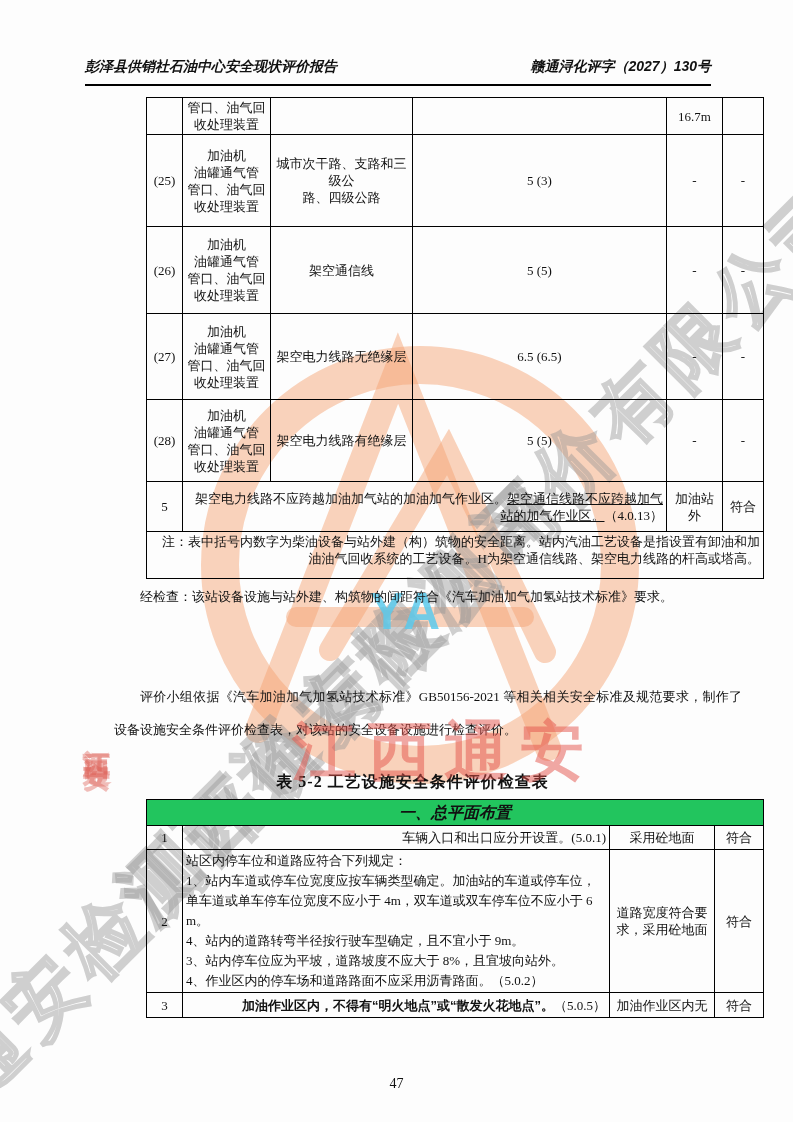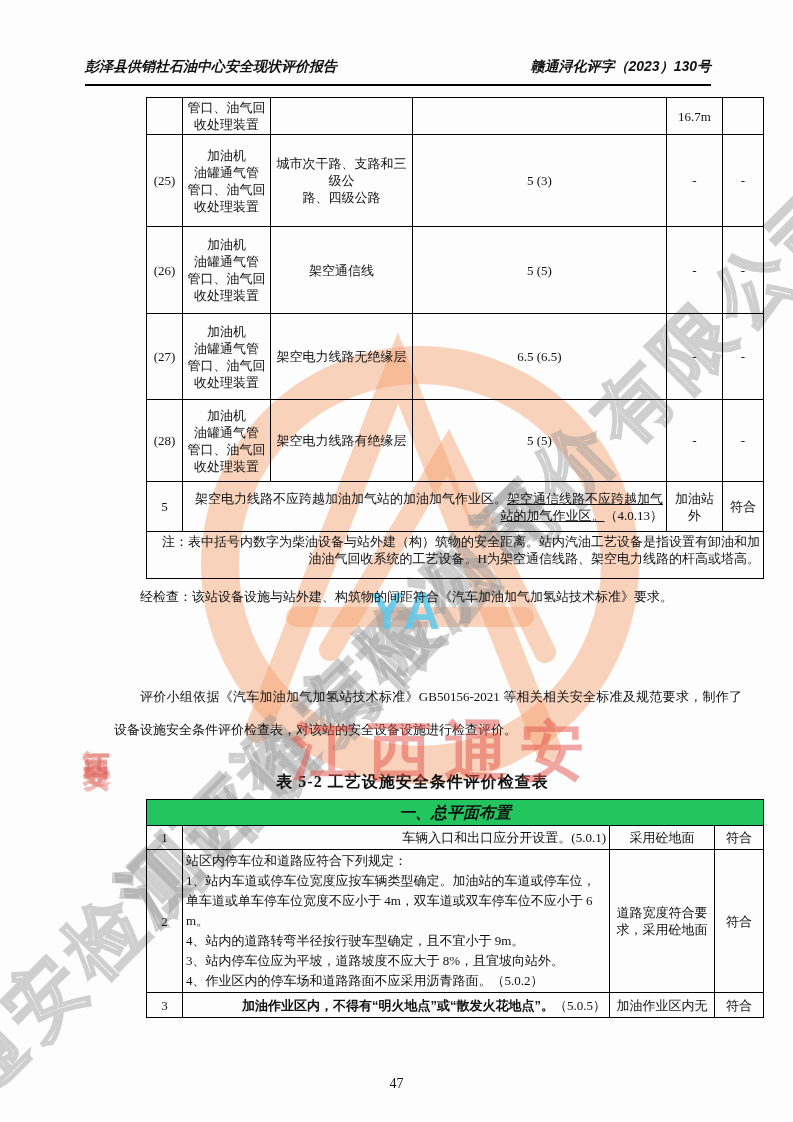--- a/index.html
+++ b/index.html
@@ -124,21 +124,21 @@
   </svg>
   <div class="wm wm-gray wm-gray1">江西通安检测评价有限公司</div>
   <div class="wm wm-gray wm-gray2">江西通安检测评价有限公司</div>
   <div class="wm wm-blue">YA</div>
   <div class="wm wm-red-side">江西通安</div>
 
   <div class="content">
 
     <div class="hdr">
       <span>彭泽县供销社石油中心安全现状评价报告</span>
-      <span>赣通浔化评字（2023）130号</span>
+      <span>赣通浔化评字（2027）130号</span>
     </div>
     <div class="hdr-rule"></div>
 
     <table class="t1">
       <colgroup>
         <col style="width:36px">
           <col style="width:88px">
           <col style="width:142px">
         <col style="width:254px">
           <col style="width:56px">

